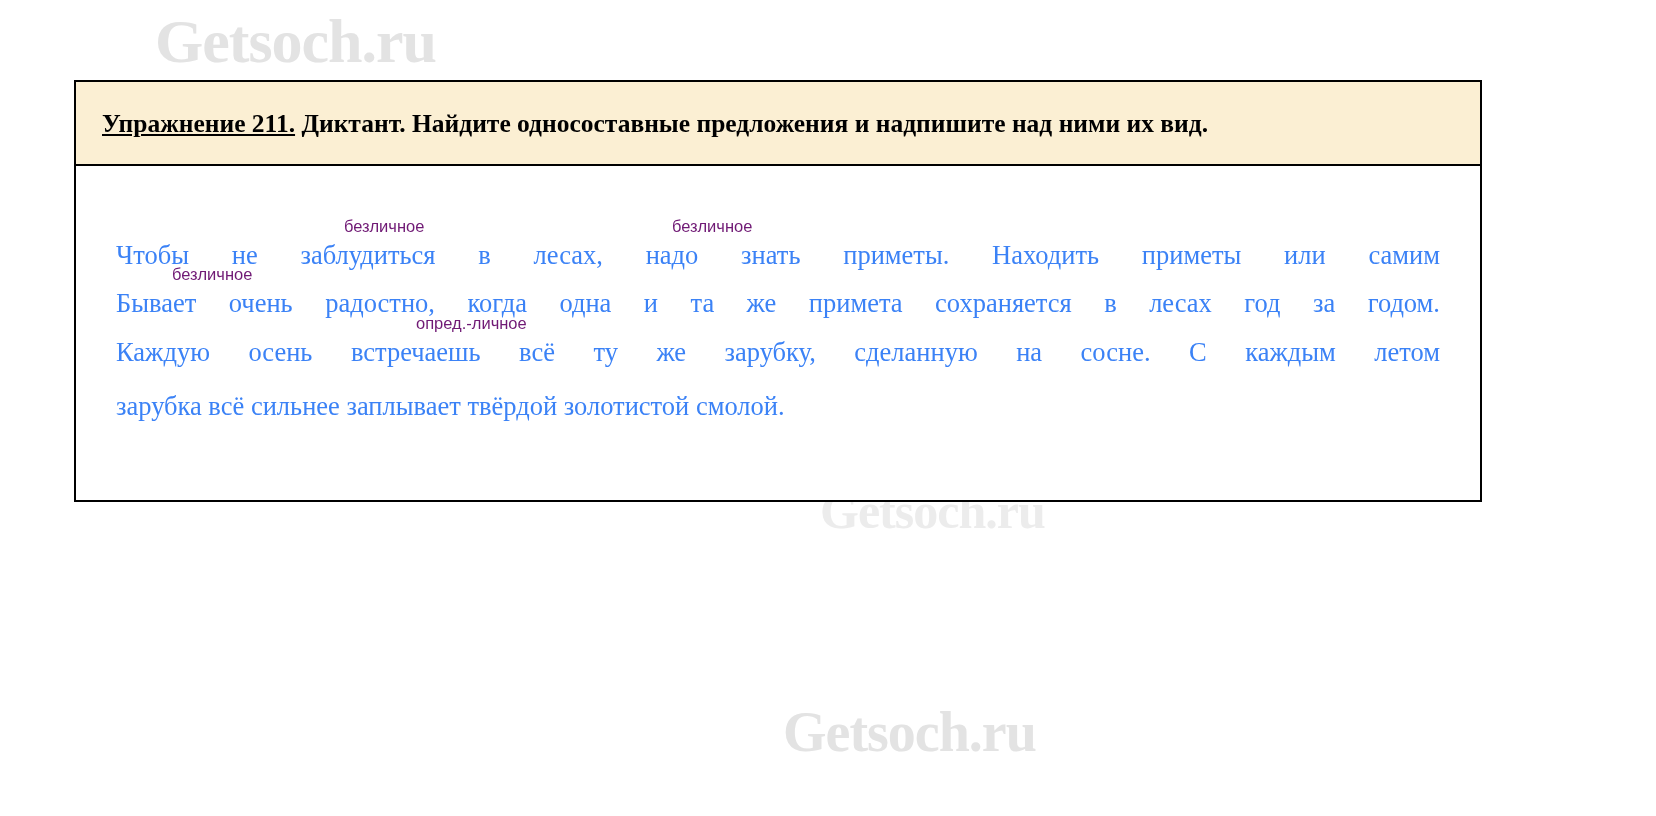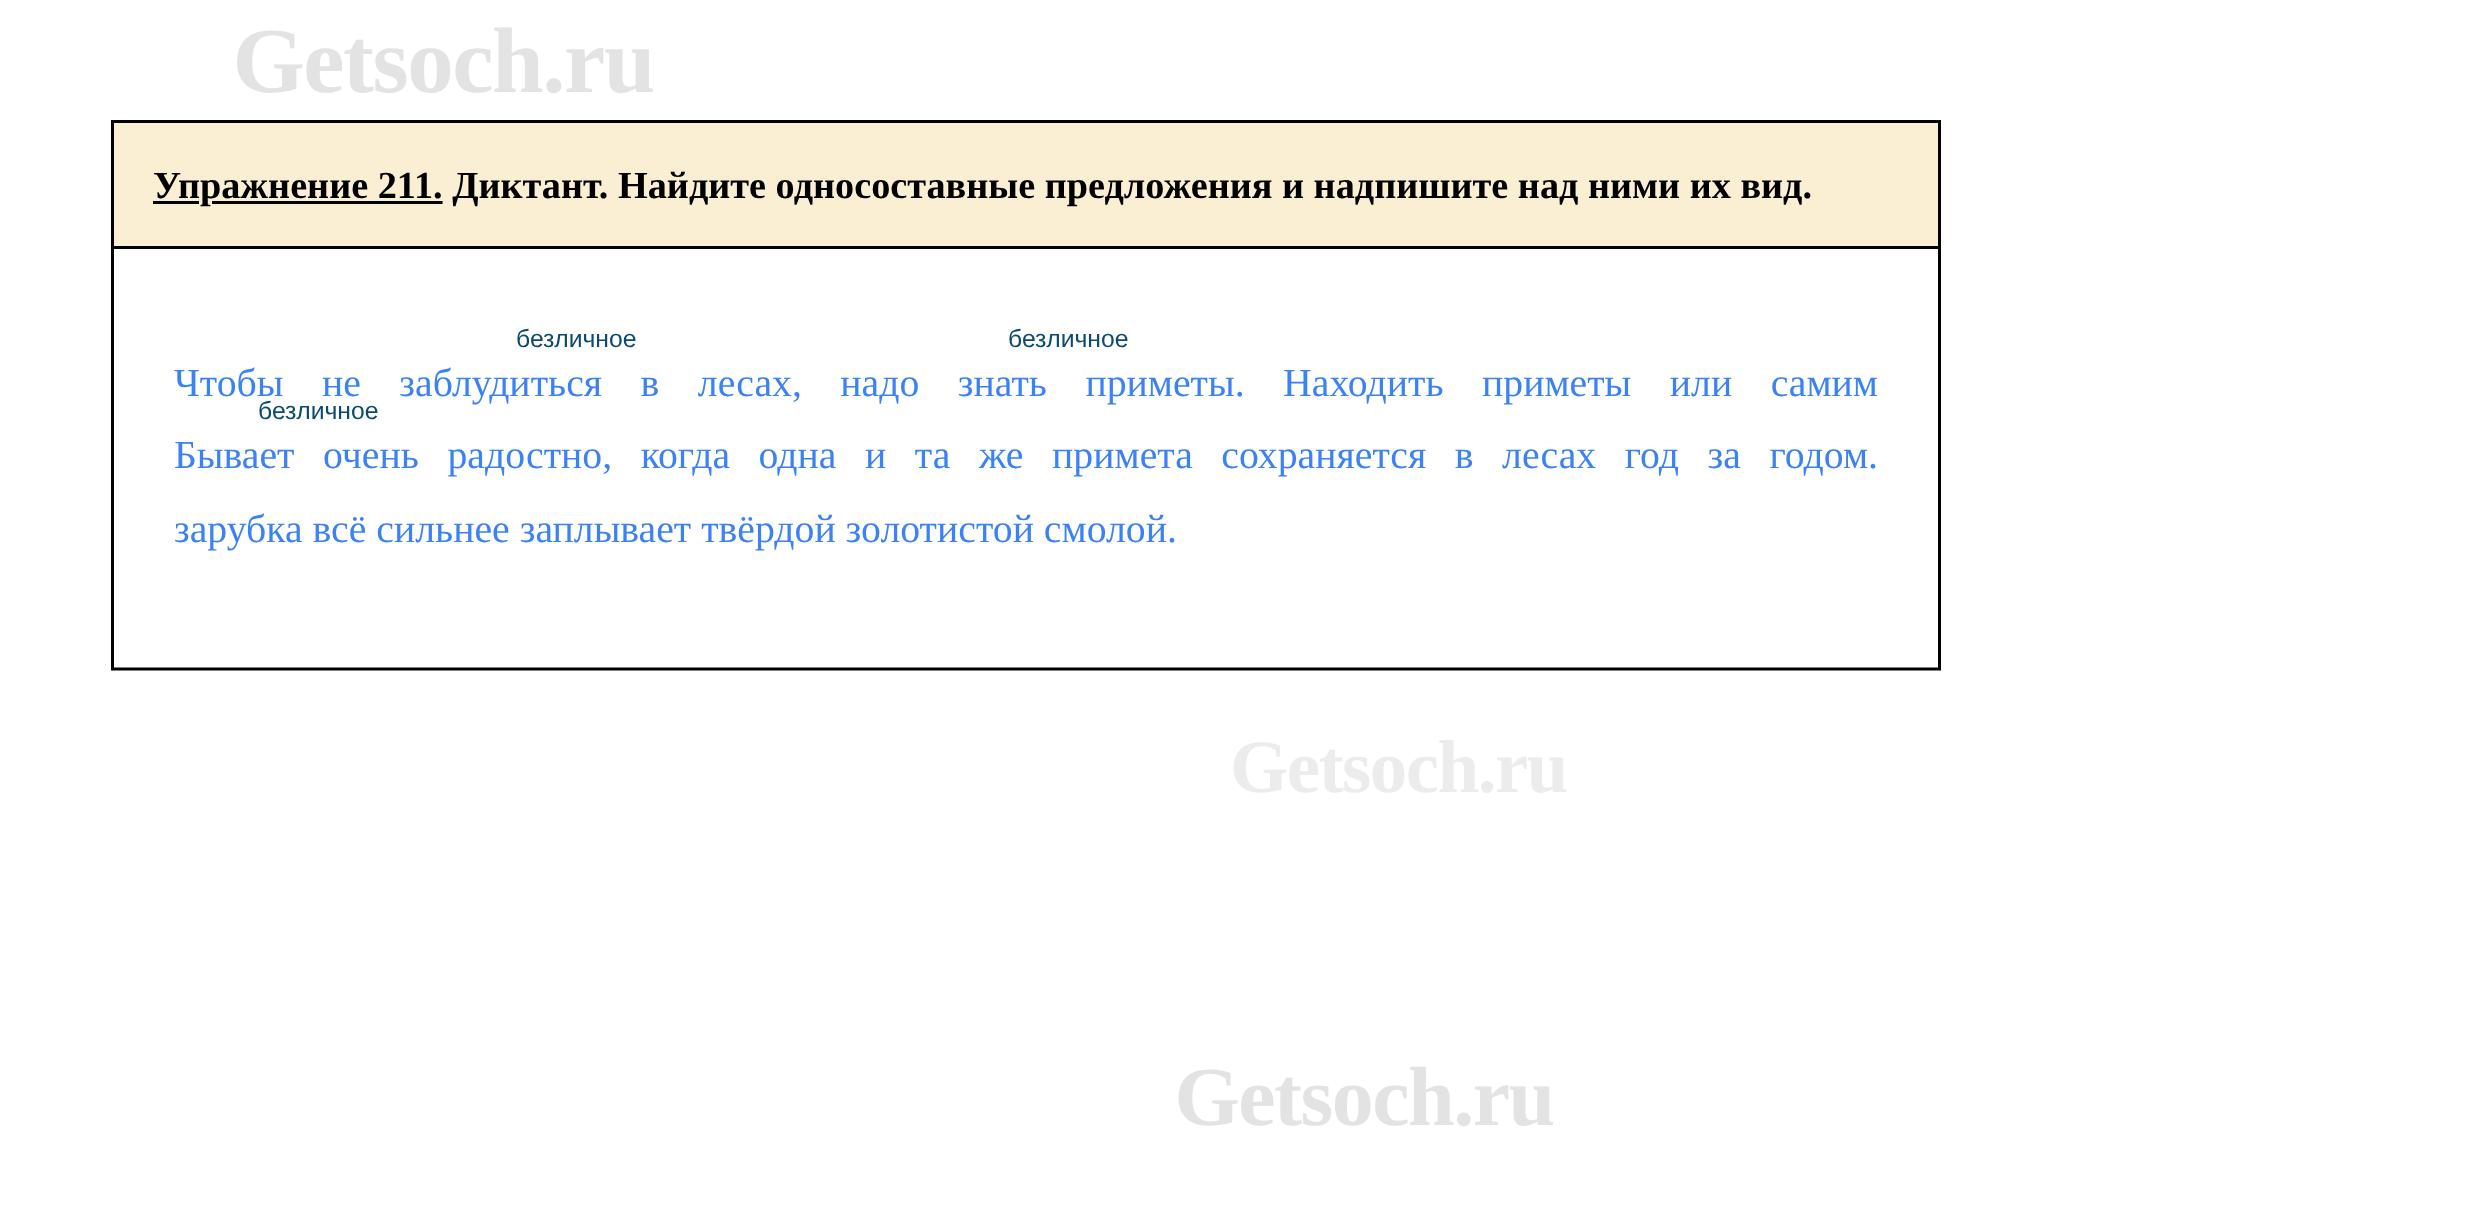--- a/index.html
+++ b/index.html
@@ -52,21 +52,21 @@
     font-size: 56px;
     color: #e3e3e3;
     letter-spacing: -1px;
   }
 
   
   .card {
     position: absolute;
     left: 74px;
     top: 80px;
-    width: 1220px;
+    width: 1408px;
     border: 2px solid #000000;
     box-sizing: border-box;
     background: #ffffff;
   }
   .card-header {
     background: #fbefd3;
     border-bottom: 2px solid #000000;
     padding: 22px 26px 20px 26px;
     font-size: 25.5px;
     font-weight: bold;
@@ -104,21 +104,21 @@
   }
   .line.tight {
     margin-bottom: 22px;
   }
 
   
   .annot {
     position: absolute;
     font-family: "Liberation Sans", sans-serif;
     font-size: 16.5px;
-    color: #0c4a6e;
+    color: #701a75;
     white-space: nowrap;
     line-height: 1;
     text-align: right;
   }
 
   .spaced-wide {
     word-spacing: 5px;
   }
 </style>
 </head>
@@ -142,20 +142,24 @@
       <span class="annot" style="left:556px; top:-24px;">безличное</span>
       <div class="para justified spaced-wide">Чтобы не заблудиться в лесах, надо знать приметы. Находить приметы или самим</div>
     </div>
 
 
     <div class="line tight">
       <span class="annot" style="left:56px; top:-24px;">безличное</span>
       <div class="para justified">Бывает очень радостно, когда одна и та же примета сохраняется в лесах год за годом.</div>
     </div>
 
+    <div class="line">
+      <span class="annot" style="left:300px; top:-24px;">опред.-личное</span>
+      <div class="para justified spaced-wide">Каждую осень встречаешь всё ту же зарубку, сделанную на сосне. С каждым летом</div>
+    </div>
 
     <div class="line">
       <div class="para just-normal">зарубка всё сильнее заплывает твёрдой золотистой смолой.</div>
     </div>
 
 
   </div>
 </div>
 
 </body></html>

